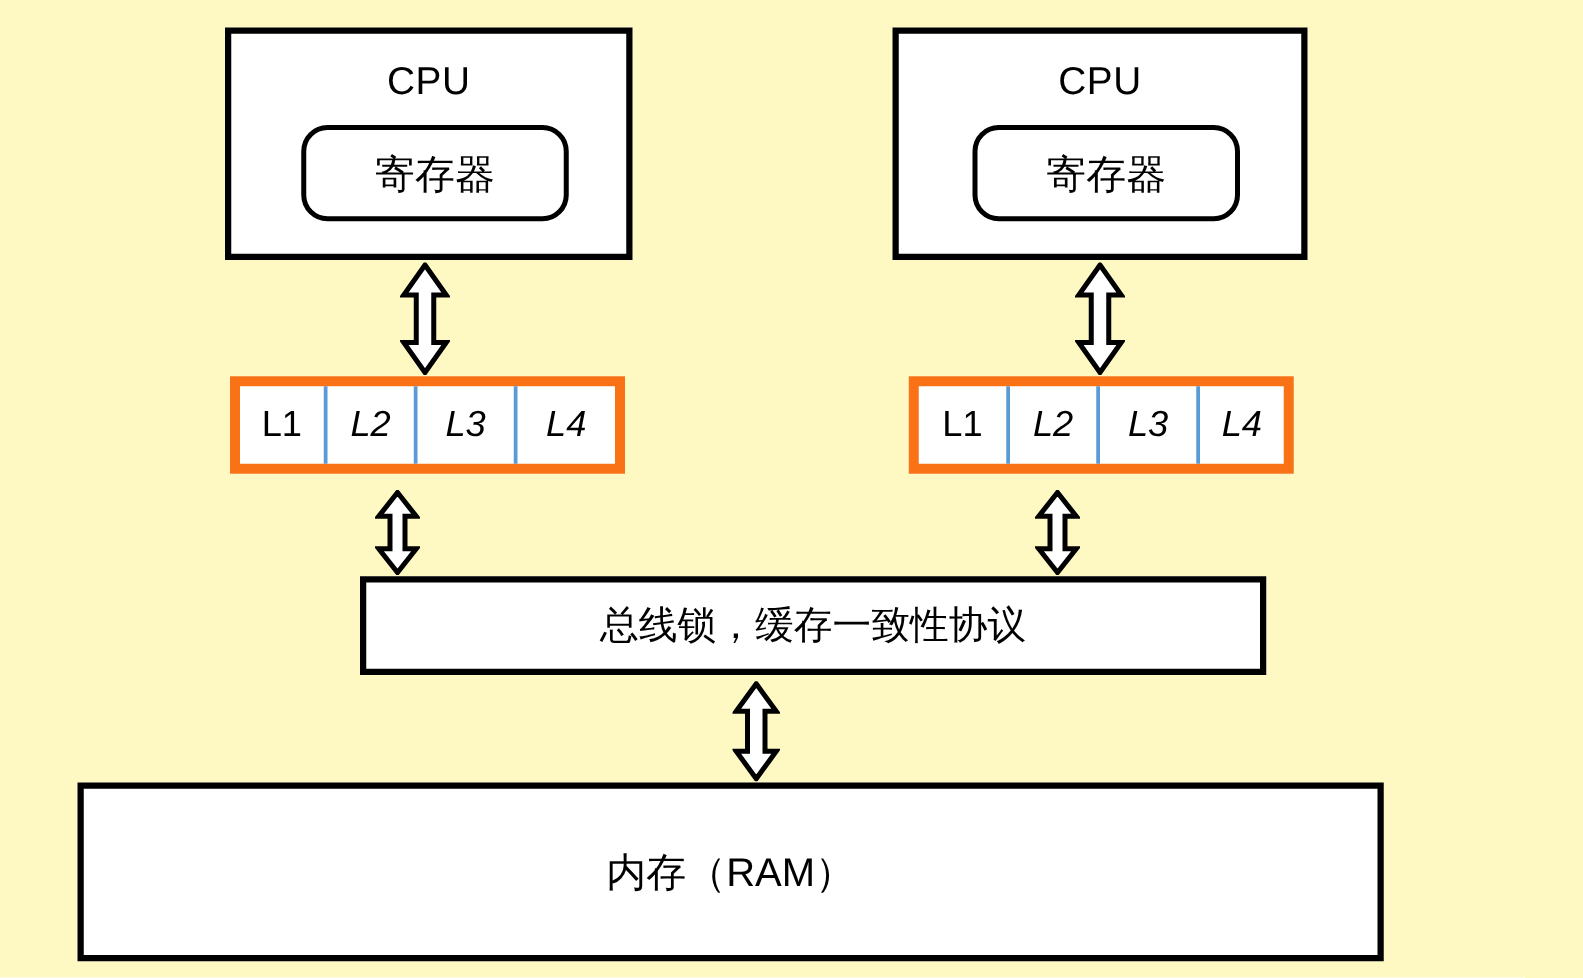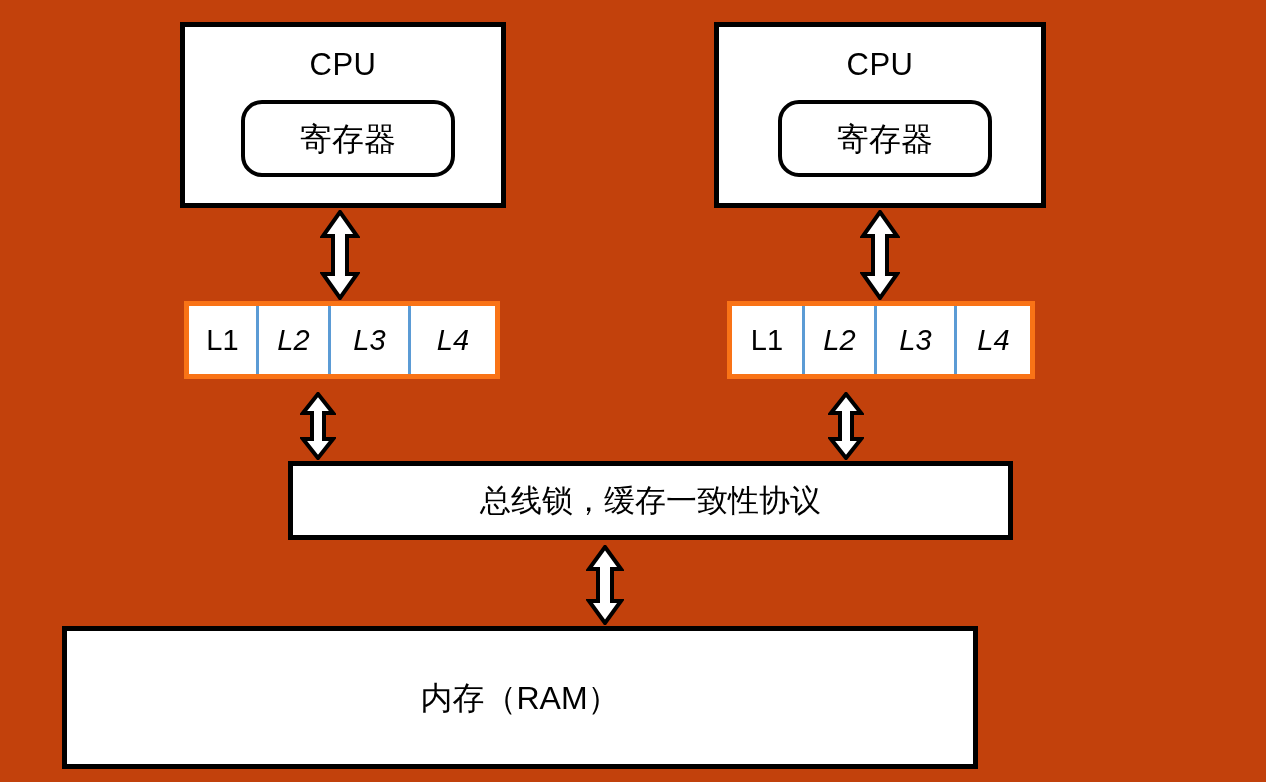--- a/index.html
+++ b/index.html
@@ -9,21 +9,21 @@
     background: #ffffff;
   }
   body {
     font-family: "Liberation Sans", "DejaVu Sans", sans-serif;
     color: #000000;
   }
   #diagram-canvas {
     position: relative;
     width: 1266px;
     height: 782px;
-    background: #c2410c;
+    background: #fef9c3;
     overflow: hidden;
   }
 
   
   .box {
     position: absolute;
     box-sizing: border-box;
     border: 5px solid #000000;
     background: #ffffff;
   }
@@ -54,21 +54,21 @@
     font-family: "DejaVu Serif", "Liberation Serif", serif;
     font-size: 32px;
     line-height: 1;
     white-space: nowrap;
   }
 
   
   .cache-strip {
     position: absolute;
     box-sizing: border-box;
-    border: 5px solid #f97316;
+    border: 8px solid #f97316;
     background: #ffffff;
     display: flex;
   }
   .cache-cell {
     position: relative;
     display: flex;
     align-items: center;
     justify-content: center;
     box-sizing: border-box;
     font-size: 29px;
@@ -203,17 +203,17 @@
   <div class="bus-box" style="left:288px; top:461px; width:725px; height:79px;">
     <span class="bus-label">总线锁，缓存一致性协议</span>
   </div>
 
   <div class="arrow" style="left:586px; top:545px;">
     <svg width="38" height="80" viewBox="0 0 38 80">
       <polygon points="19,2 35,24 26,24 26,56 35,56 19,78 3,56 12,56 12,24 3,24" fill="#ffffff" stroke="#000000" stroke-width="4" stroke-linejoin="miter"></polygon>
     </svg>
   </div>
 
-  <div class="ram-box" style="left:62px; top:626px; width:916px; height:143px;">
+  <div class="ram-box" style="left:62px; top:626px; width:1045px; height:143px;">
     <span class="ram-label"><span class="cjk">内存</span><span class="latin">（RAM）</span></span>
   </div>
 
 </div>
 
 </body></html>

